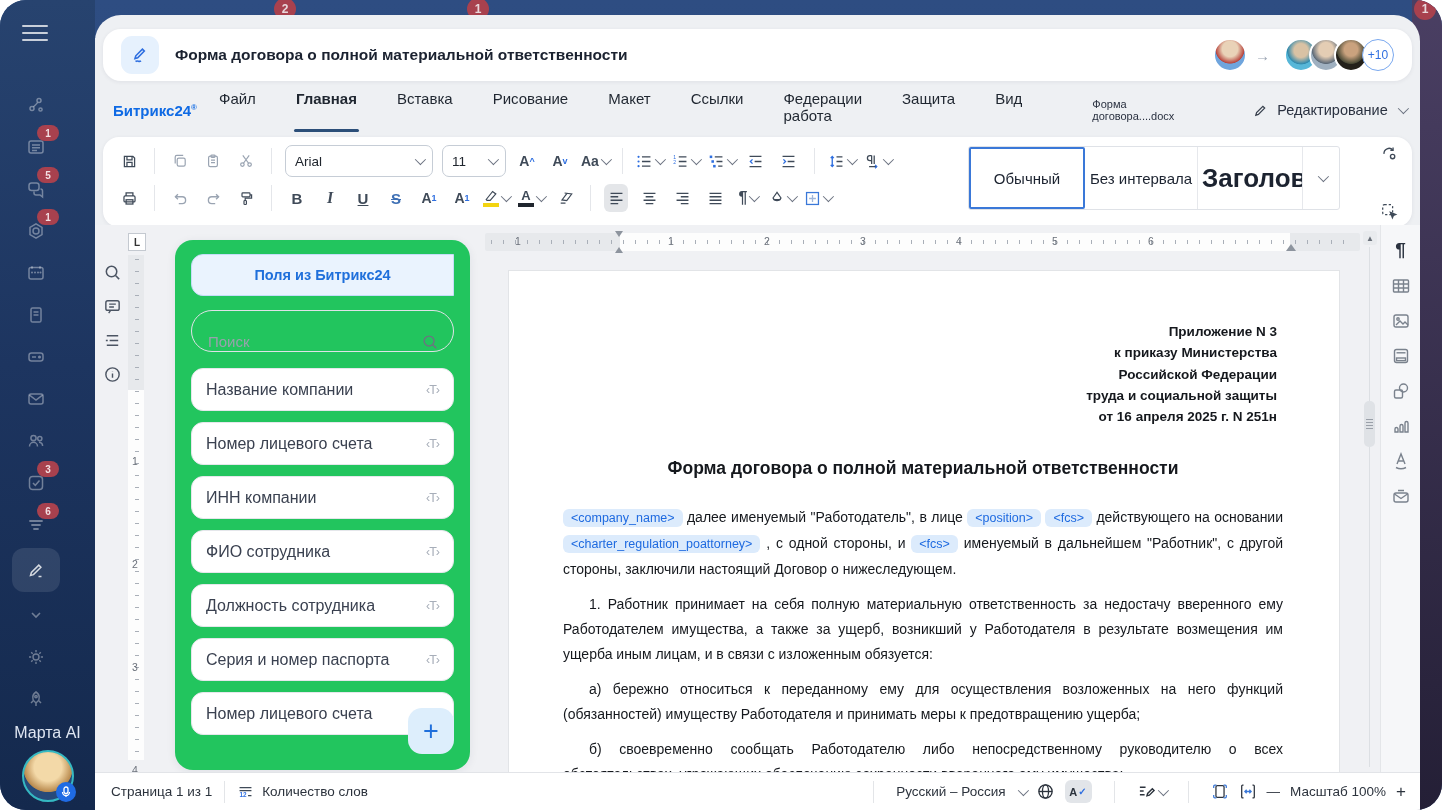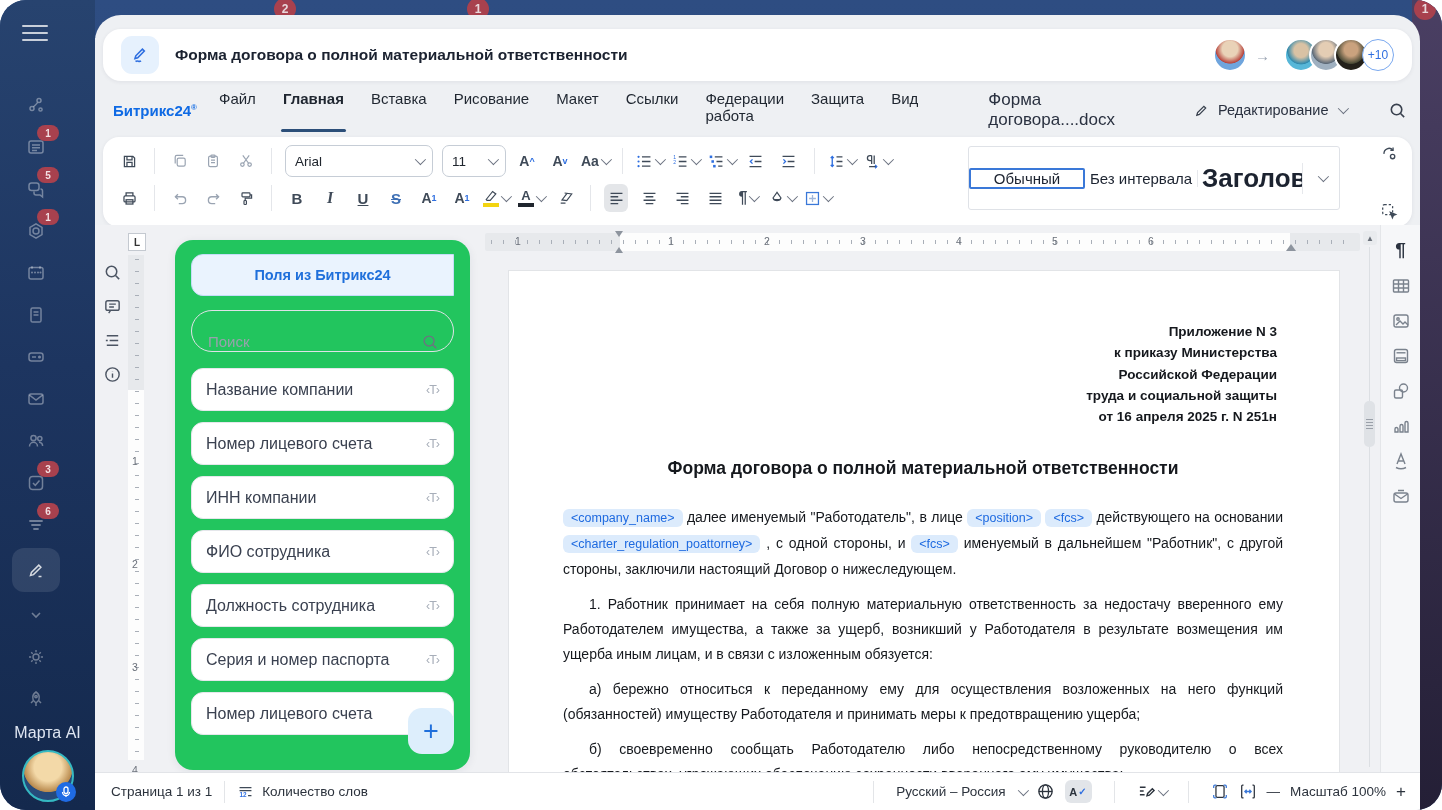--- a/index.html
+++ b/index.html
@@ -45,25 +45,25 @@
   .av.a2{background:radial-gradient(circle at 50% 35%,#d9c2a4 0 28%,#2f89ad 55%,#57b7d8 58%);margin-left:6px;}
   .av.a3{background:radial-gradient(circle at 50% 32%,#e4cdb4 0 28%,#5d6a78 55%,#9fb0c0 58%);margin-left:-9px;}
   .av.a4{background:radial-gradient(circle at 50% 32%,#caa27e 0 26%,#4a4a36 55%,#23201a 58%);margin-left:-9px;}
   .collab-arrow{color:#9aa4b2;font-size:15px;margin:0 8px;}
   .collab-more{width:30px;height:30px;border-radius:50%;background:#fff;border:1.5px solid #7aa8ee;color:#2f6fe0;
                font-size:12px;display:flex;align-items:center;justify-content:center;margin-left:-6px;}
   
   .menubar{position:absolute;left:18px;top:80px;right:14px;height:30px;display:flex;align-items:center;font-size:15px;color:#1f2630;}
   .brand{color:#0f6ae4;font-weight:700;margin-right:22px;}
   .brand sup{font-size:8px;}
-  #menu-items{display:flex;gap:27px;}
+  #menu-items{display:flex;gap:40px;}
   .menu-item{cursor:default;position:relative;padding-bottom:6px;}
   .menu-item.active{font-weight:600;}
   .menu-item.active::after{content:"";position:absolute;left:-2px;right:-2px;bottom:-2px;height:3px;border-radius:2px;background:#2c4f79;}
-  .mb-doc{margin-left:70px;color:#2a3140;font-size:17px;}
+  .mb-doc{margin-left:70px;color:#2a3140;font-size:11px;}
   .mb-mode{margin-left:78px;display:flex;align-items:center;gap:8px;color:#2a3140;font-size:14.5px;}
   .mb-search{margin-left:42px;color:#39414e;}
   .mb-av{width:30px;height:30px;border-radius:50%;margin-left:24px;
          background:radial-gradient(circle at 50% 32%,#cdb59a 0 30%,#6e7e8e 58%,#b9c6d4 60%);}
   .chev{display:inline-block;width:7px;height:7px;border-right:1.6px solid #6b7280;border-bottom:1.6px solid #6b7280;
         transform:rotate(45deg) translateY(-2px);margin-left:2px;}
   
   .toolbar{position:absolute;left:8px;top:122px;right:8px;height:90px;background:#fff;border-radius:16px;
            box-shadow:0 1px 4px rgba(25,35,60,.07);}
   .trow{position:absolute;left:14px;height:34px;display:flex;align-items:center;gap:9px;}
@@ -76,21 +76,21 @@
         height:30px;padding:0 9px;font-size:13.5px;color:#20262e;}
   .glyph{font-size:15px;font-weight:700;}
   .g-it{font-family:"Liberation Serif",serif;font-style:italic;font-weight:700;font-size:16px;}
   .g-u{text-decoration:underline;}
   .g-s{text-decoration:line-through;color:#3d6fb4;}
   .supsub{font-size:14px;font-weight:600;}
   .supsub span{font-size:9px;color:#2f6fe0;}
   .hl-wrap{display:flex;flex-direction:column;align-items:center;line-height:1;}
   .hl-bar{width:16px;height:3.5px;background:#f3d411;margin-top:1px;}
   .fc-bar{width:16px;height:3.5px;background:#20262e;margin-top:1px;}
-  .styles-gallery{position:absolute;right:72px;top:9px;height:62px;display:flex;border:1px solid #dfe2e7;border-radius:3px;background:#fff;align-items:center;}
+  .styles-gallery{position:absolute;right:72px;top:9px;height:62px;display:flex;border:1px solid #dfe2e7;border-radius:3px;background:#fff;}
   .style-box{width:112px;display:flex;align-items:center;justify-content:center;border-right:1px solid #e6e8ec;
              overflow:hidden;white-space:nowrap;font-size:15px;color:#1c2330;}
   .style-box.sel{border:2px solid #3a78d8;border-radius:2px;}
   .style-box.big{width:100px;font-size:26px;font-weight:700;justify-content:flex-start;padding-left:4px;}
   .style-chev{width:36px;display:flex;align-items:center;justify-content:center;}
   .tb-right{position:absolute;right:14px;top:7px;bottom:7px;display:flex;flex-direction:column;justify-content:space-between;align-items:center;color:#3f4a58;}
   
   .workspace{position:absolute;left:0;right:0;top:210px;bottom:37px;background:#f0f1f4;overflow:hidden;}
   .tabstop{position:absolute;left:33px;top:8px;width:16px;height:16px;background:#fff;border:1px solid #c4c9d0;
            font-size:10px;font-weight:700;color:#333;display:flex;align-items:center;justify-content:center;}

